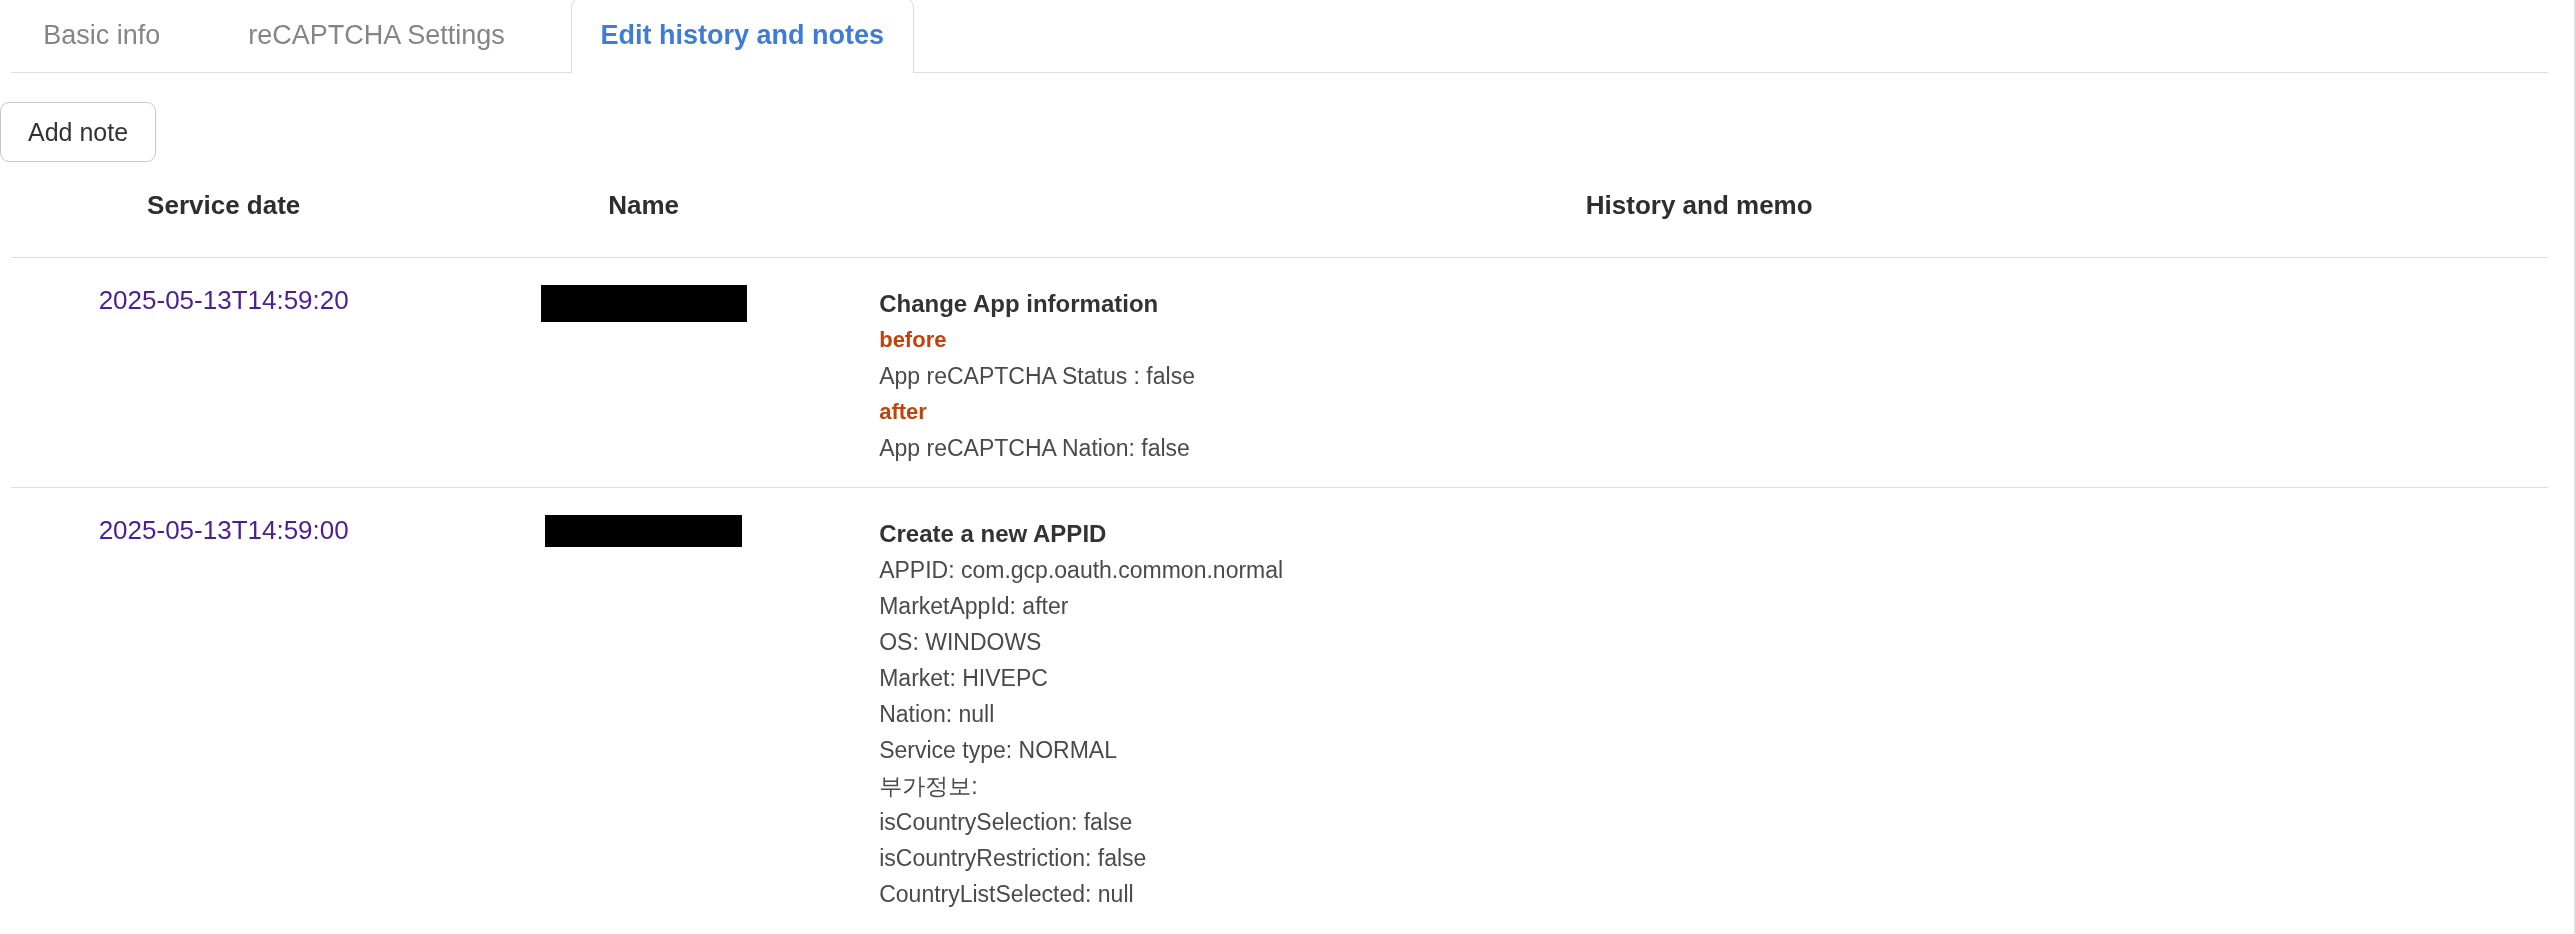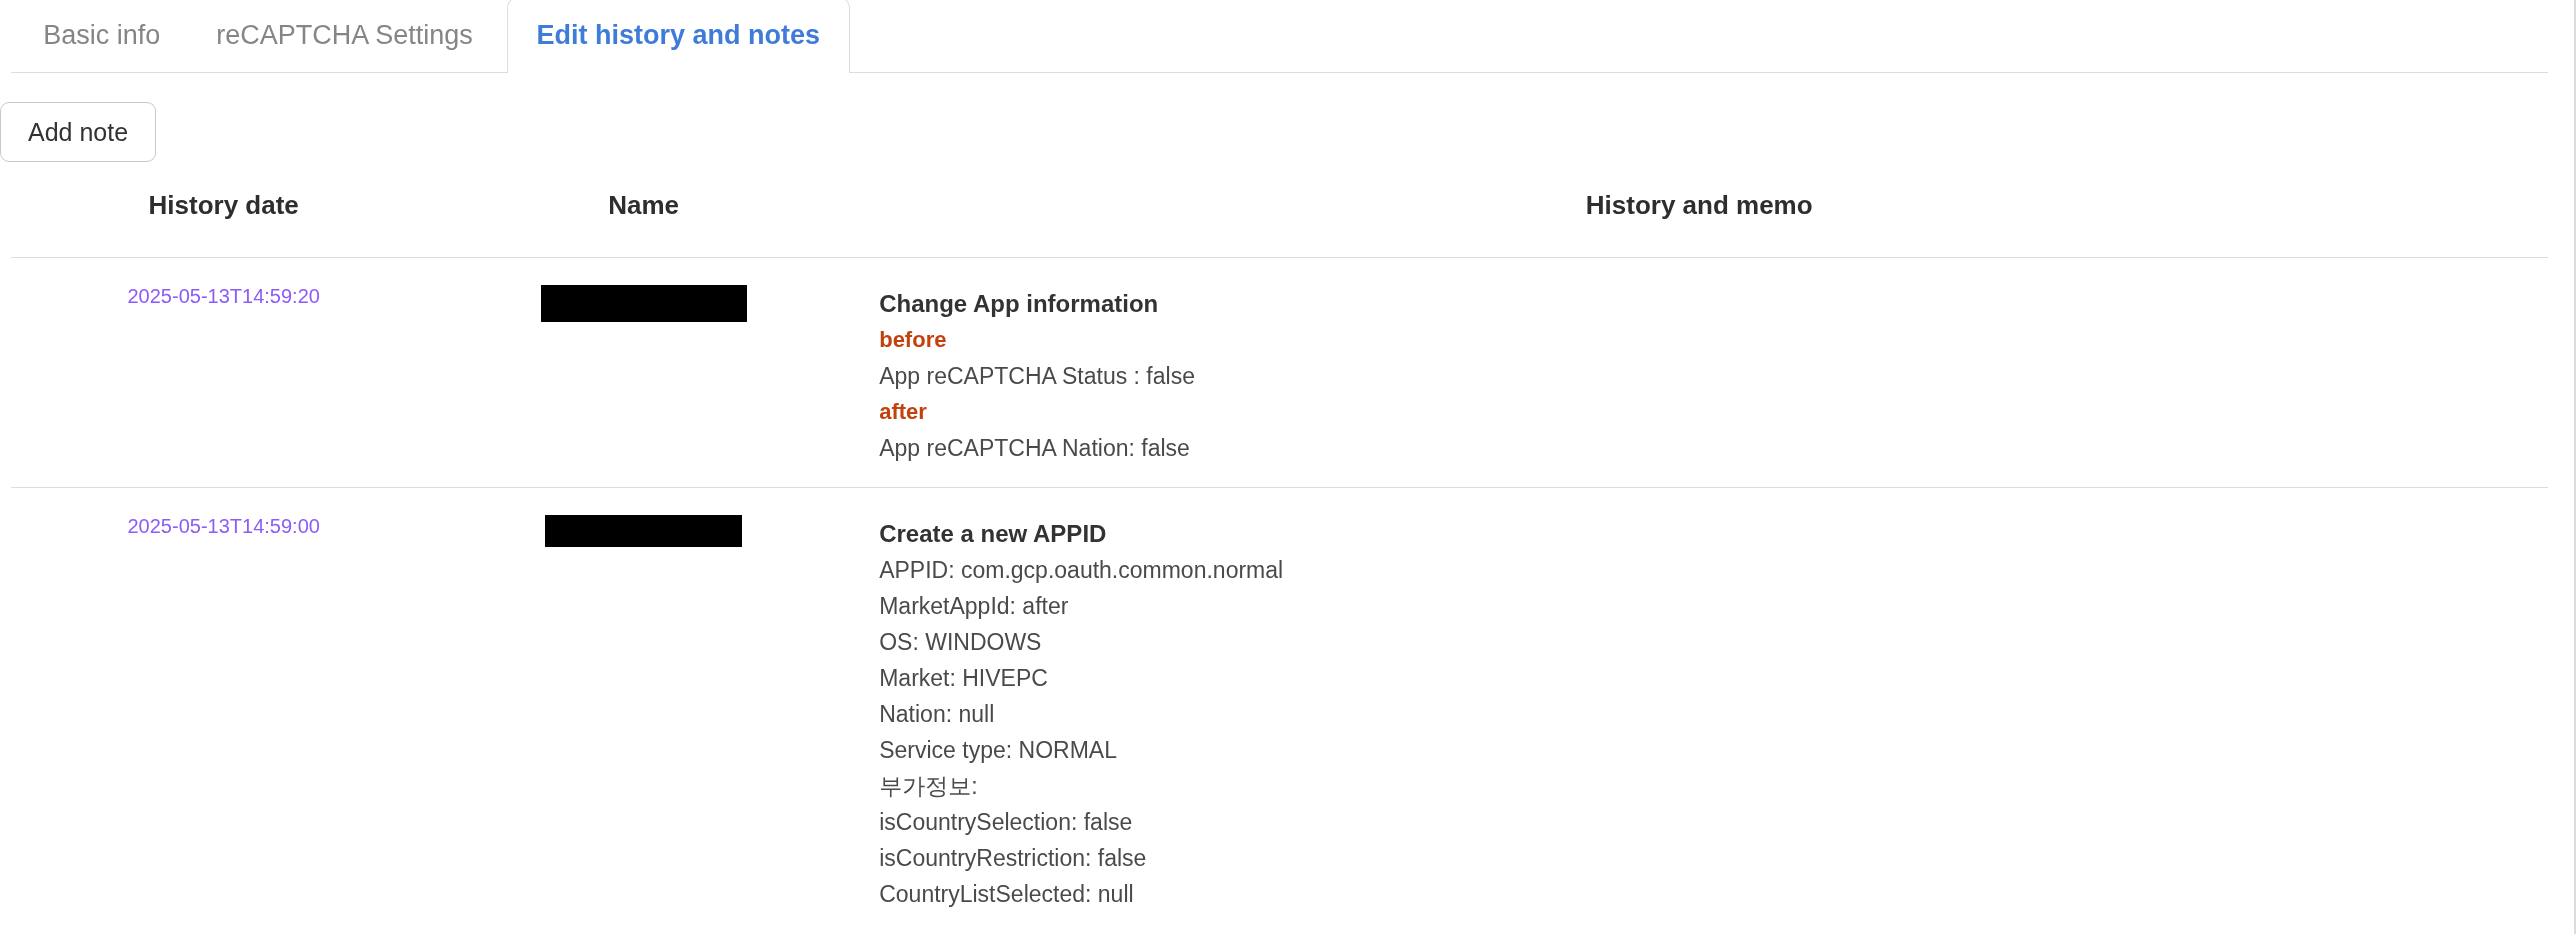--- a/index.html
+++ b/index.html
@@ -19,20 +19,21 @@
     background: #dcdcdc;
   }
 
   
   .tabbar {
     margin: 0 28.5px 0 10.7px;
     height: 73px;
     position: relative;
     display: flex;
     align-items: flex-end;
+    gap: 32px;
   }
   .tabbar-line {
     position: absolute; left: 0; right: 0; bottom: 0;
     height: 0.9px; background: #dddddd;
   }
   .tab {
     height: 75px;
     display: flex; align-items: center;
     padding: 0 28px;
     font-size: 27px;
@@ -90,22 +91,22 @@
     padding: 0 0 12.5px 0;
   }
   .history-table tbody tr { border-bottom: 0.9px solid #dddddd; }
   .history-table tbody tr:last-child { border-bottom: none; }
   .history-table td {
     vertical-align: top;
     padding-top: 27px;
   }
   td.cell-date {
     text-align: center;
-    font-size: 20px;
-    color: #8b5cf6;
+    font-size: 26px;
+    color: #4c1d95;
     padding-bottom: 22px;
   }
   td.cell-name { text-align: center; }
   .redact { display: inline-block; background: #000000; }
   tr.row-0 .redact { width: 206px; height: 37px; }
   tr.row-1 .redact { width: 197px; height: 32px; }
   td.cell-history {
     padding-left: 28.5px;
     padding-bottom: 20.5px;
     font-size: 23px;
@@ -141,21 +142,21 @@
 </div>
 
 <table class="history-table">
   <colgroup>
     <col style="width:426px">
     <col style="width:414px">
     <col>
   </colgroup>
   <thead>
     <tr>
-      <th>History date</th>
+      <th>Service date</th>
       <th>Name</th>
       <th>History and memo</th>
     </tr>
   </thead>
   <tbody>
     <tr class="row-0">
       <td class="cell-date">2025-05-13T14:59:20</td>
       <td class="cell-name">
         <span class="redact"></span>
       </td>

